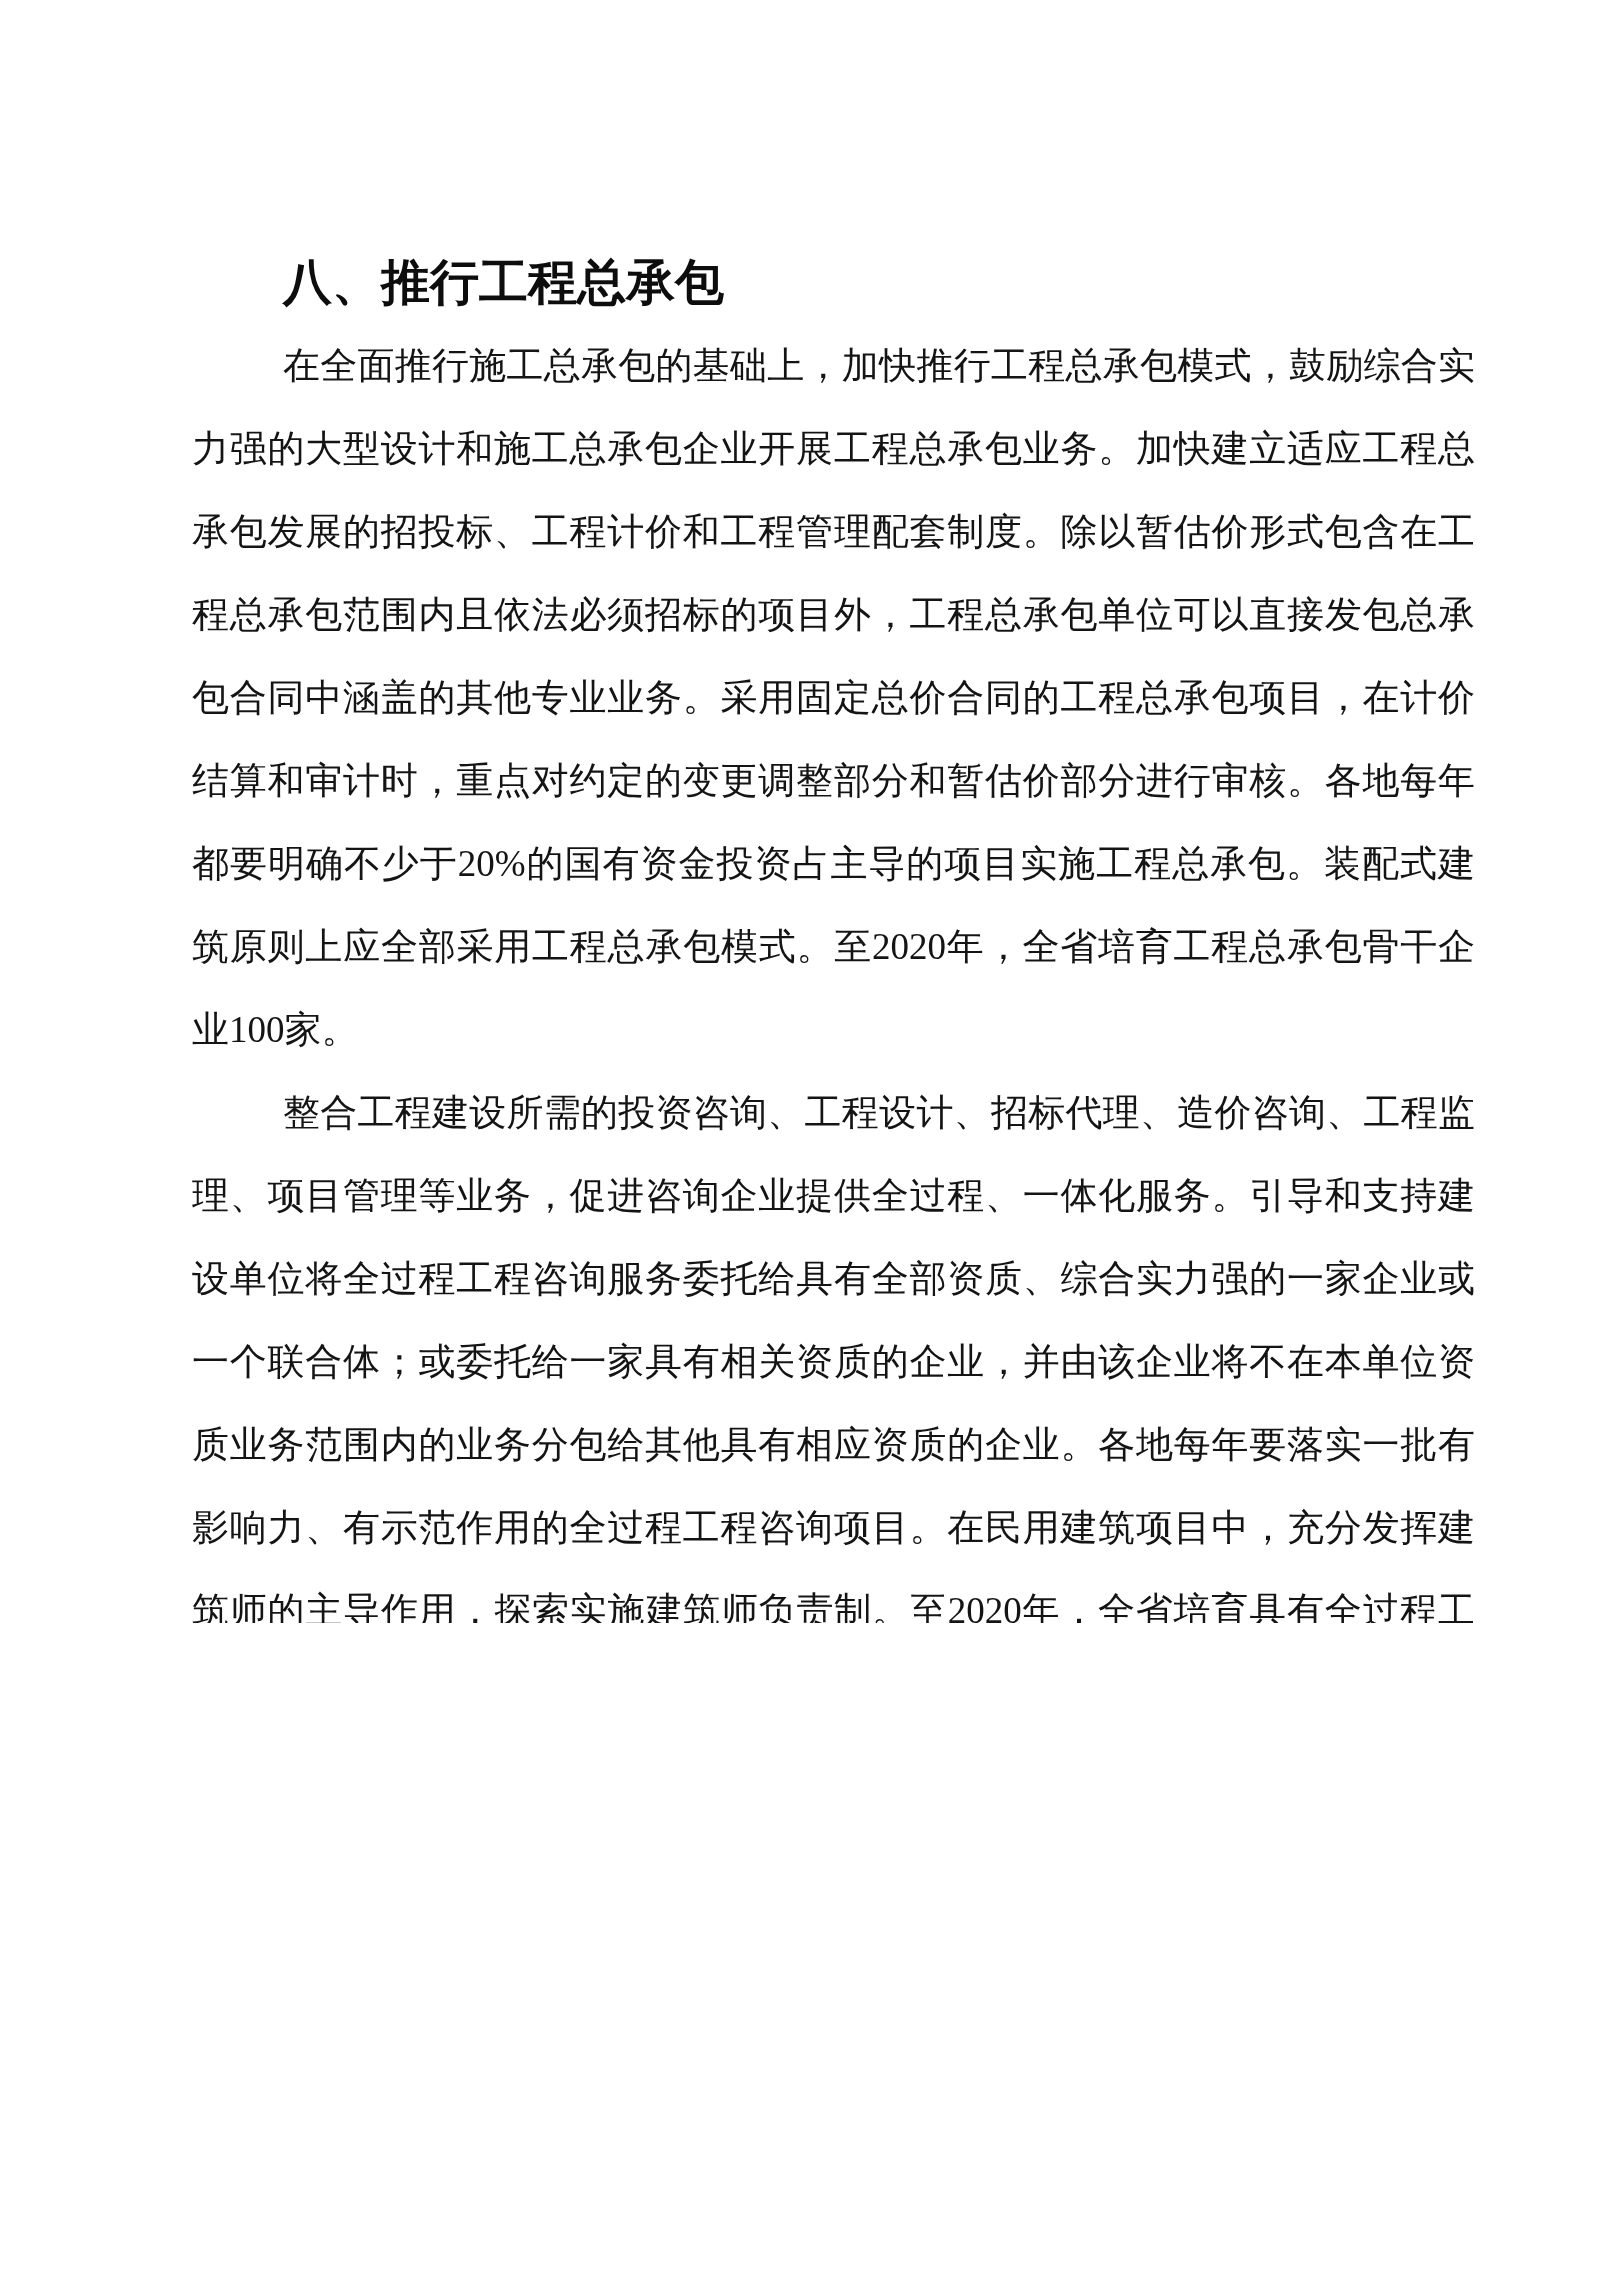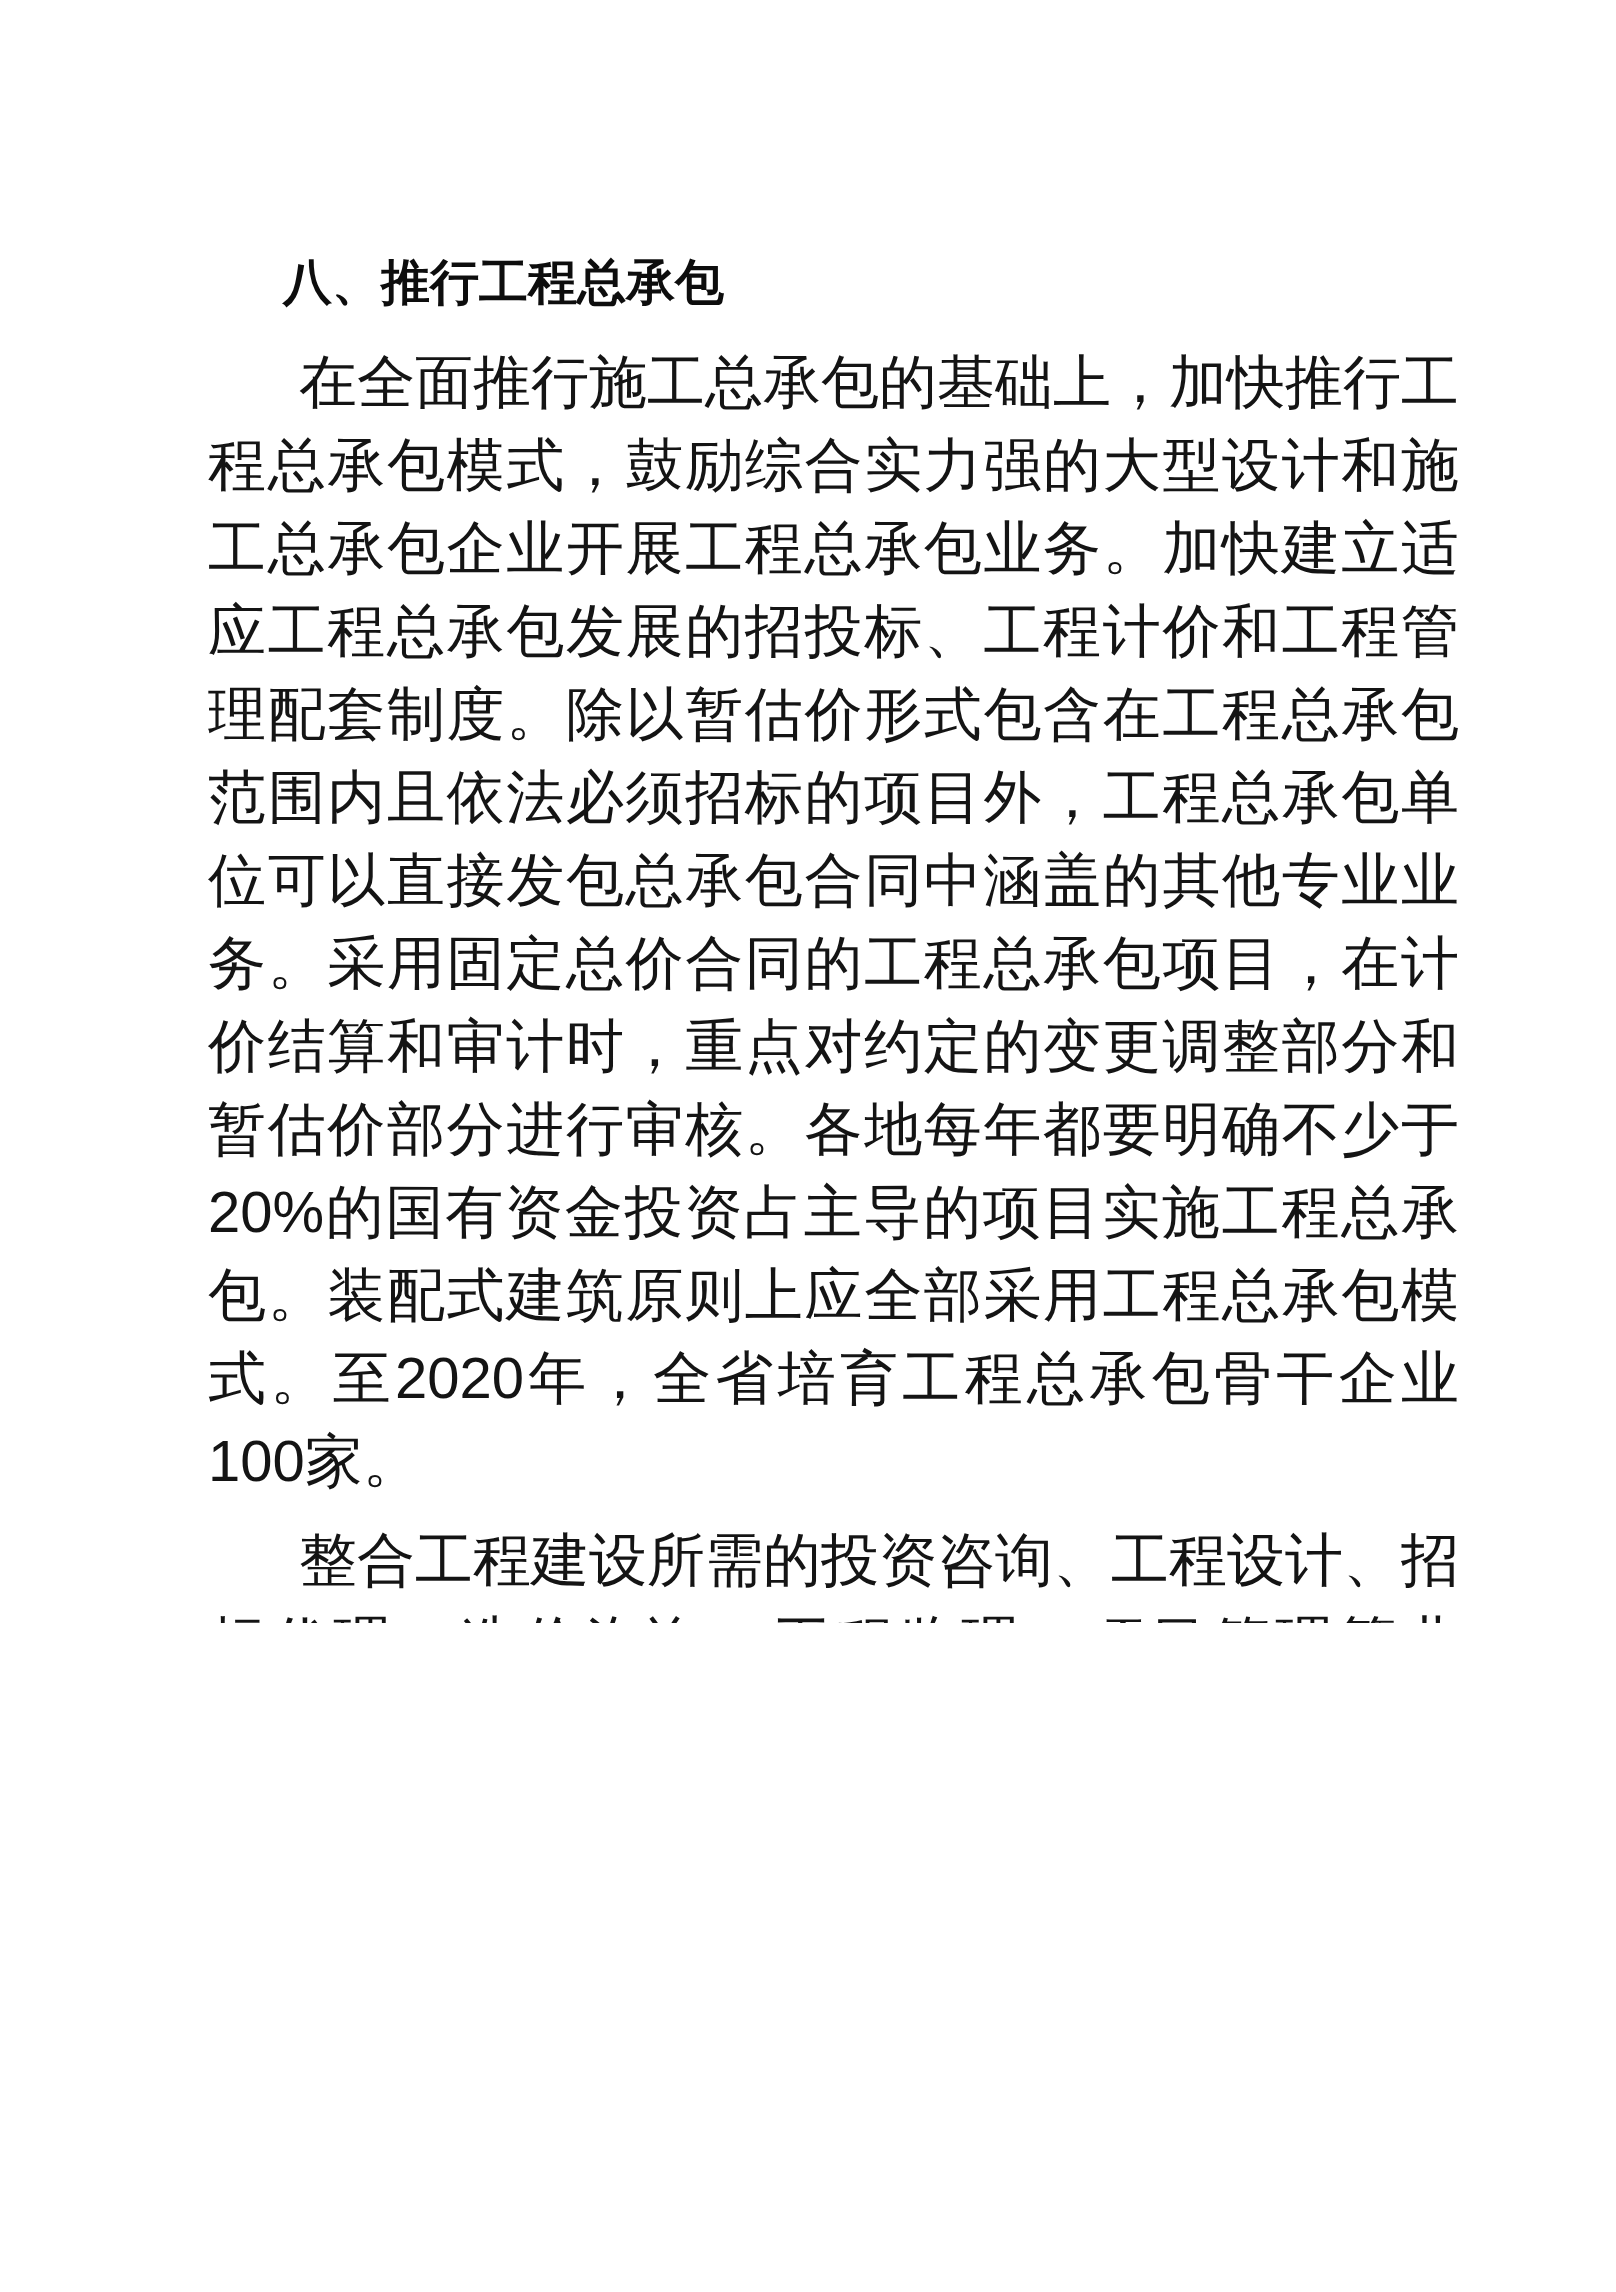--- a/index.html
+++ b/index.html
@@ -25,23 +25,23 @@
     margin: 0;
     font-family: "Liberation Sans", "DejaVu Sans", sans-serif;
     font-weight: 700;
     font-size: 49px;
     line-height: 83px;
     text-indent: 91px;
     color: #0d0d0d;
     white-space: nowrap;
   }
   .paragraph {
-    margin: 16px;
-    font-family: Liberation Sans, sans-serif;
-    font-size: 58px;
+    margin: 0;
+    font-family: Liberation Serif, serif;
+    font-size: 37px;
     line-height: 83px;
     text-indent: 91px;
     text-align: justify;
     text-justify: distribute;
     color: #141414;
   }
   .page-number {
     position: absolute;
     top: 2061px;
     right: 218px;

